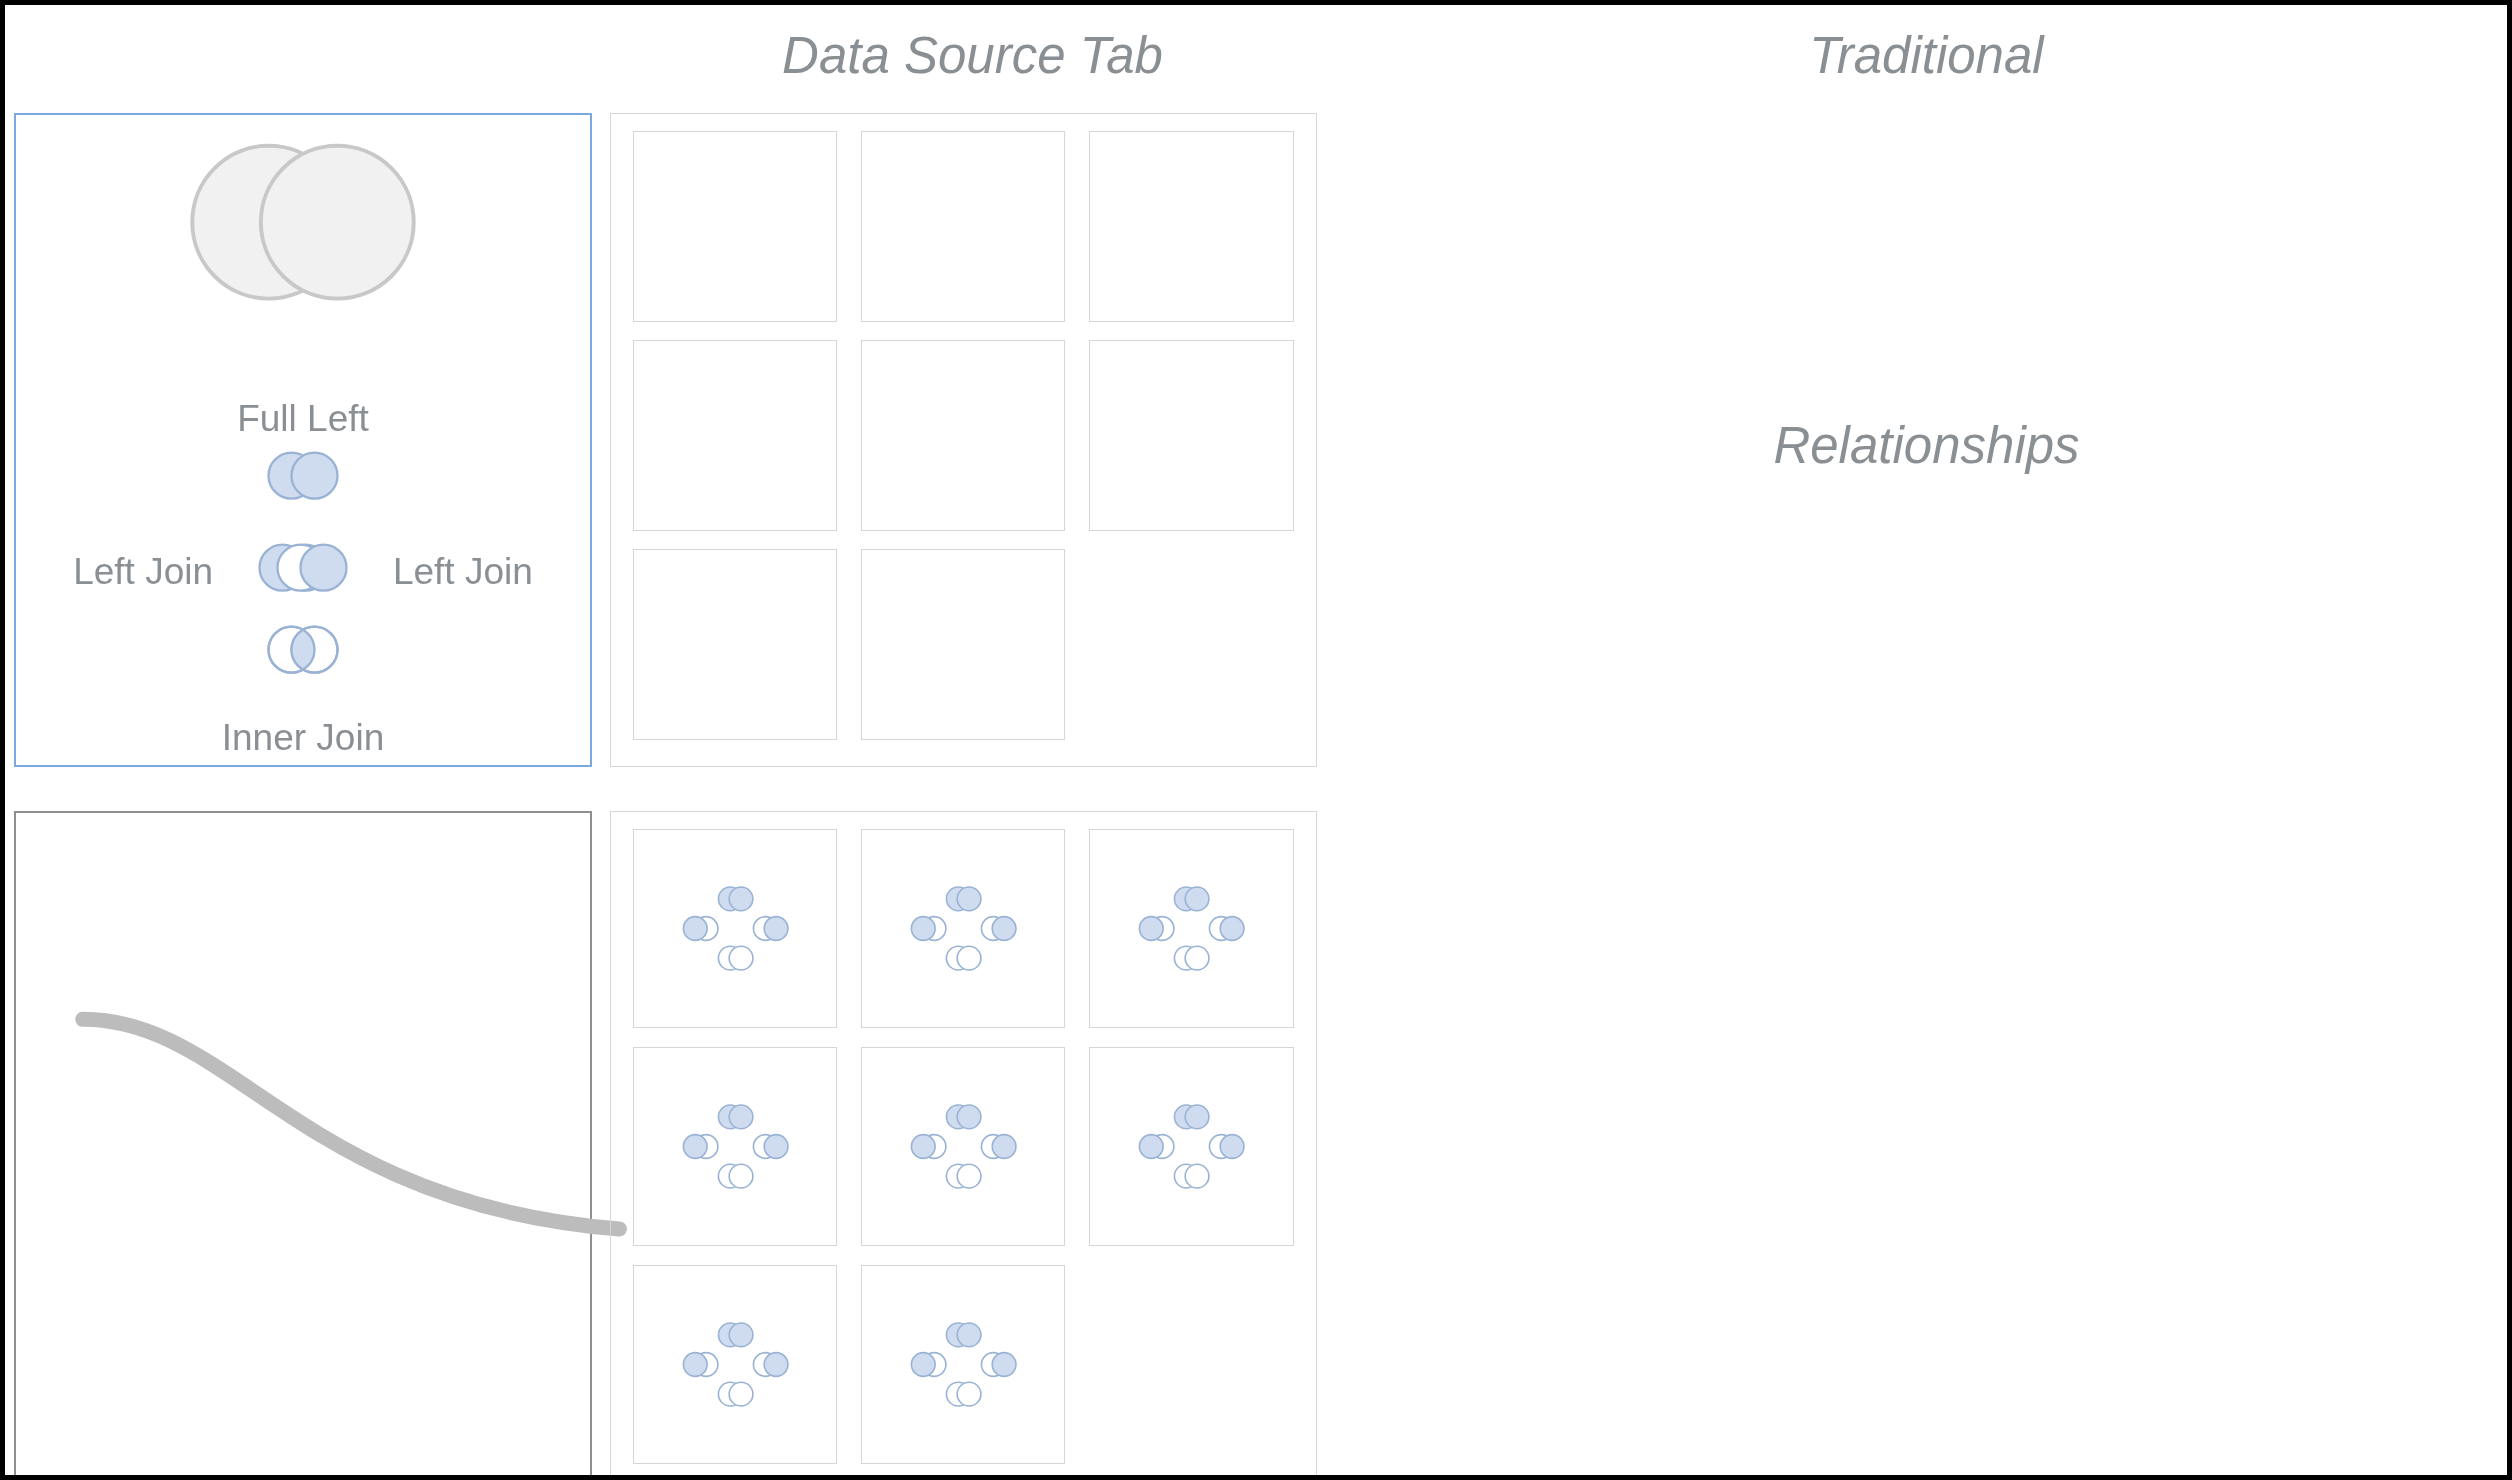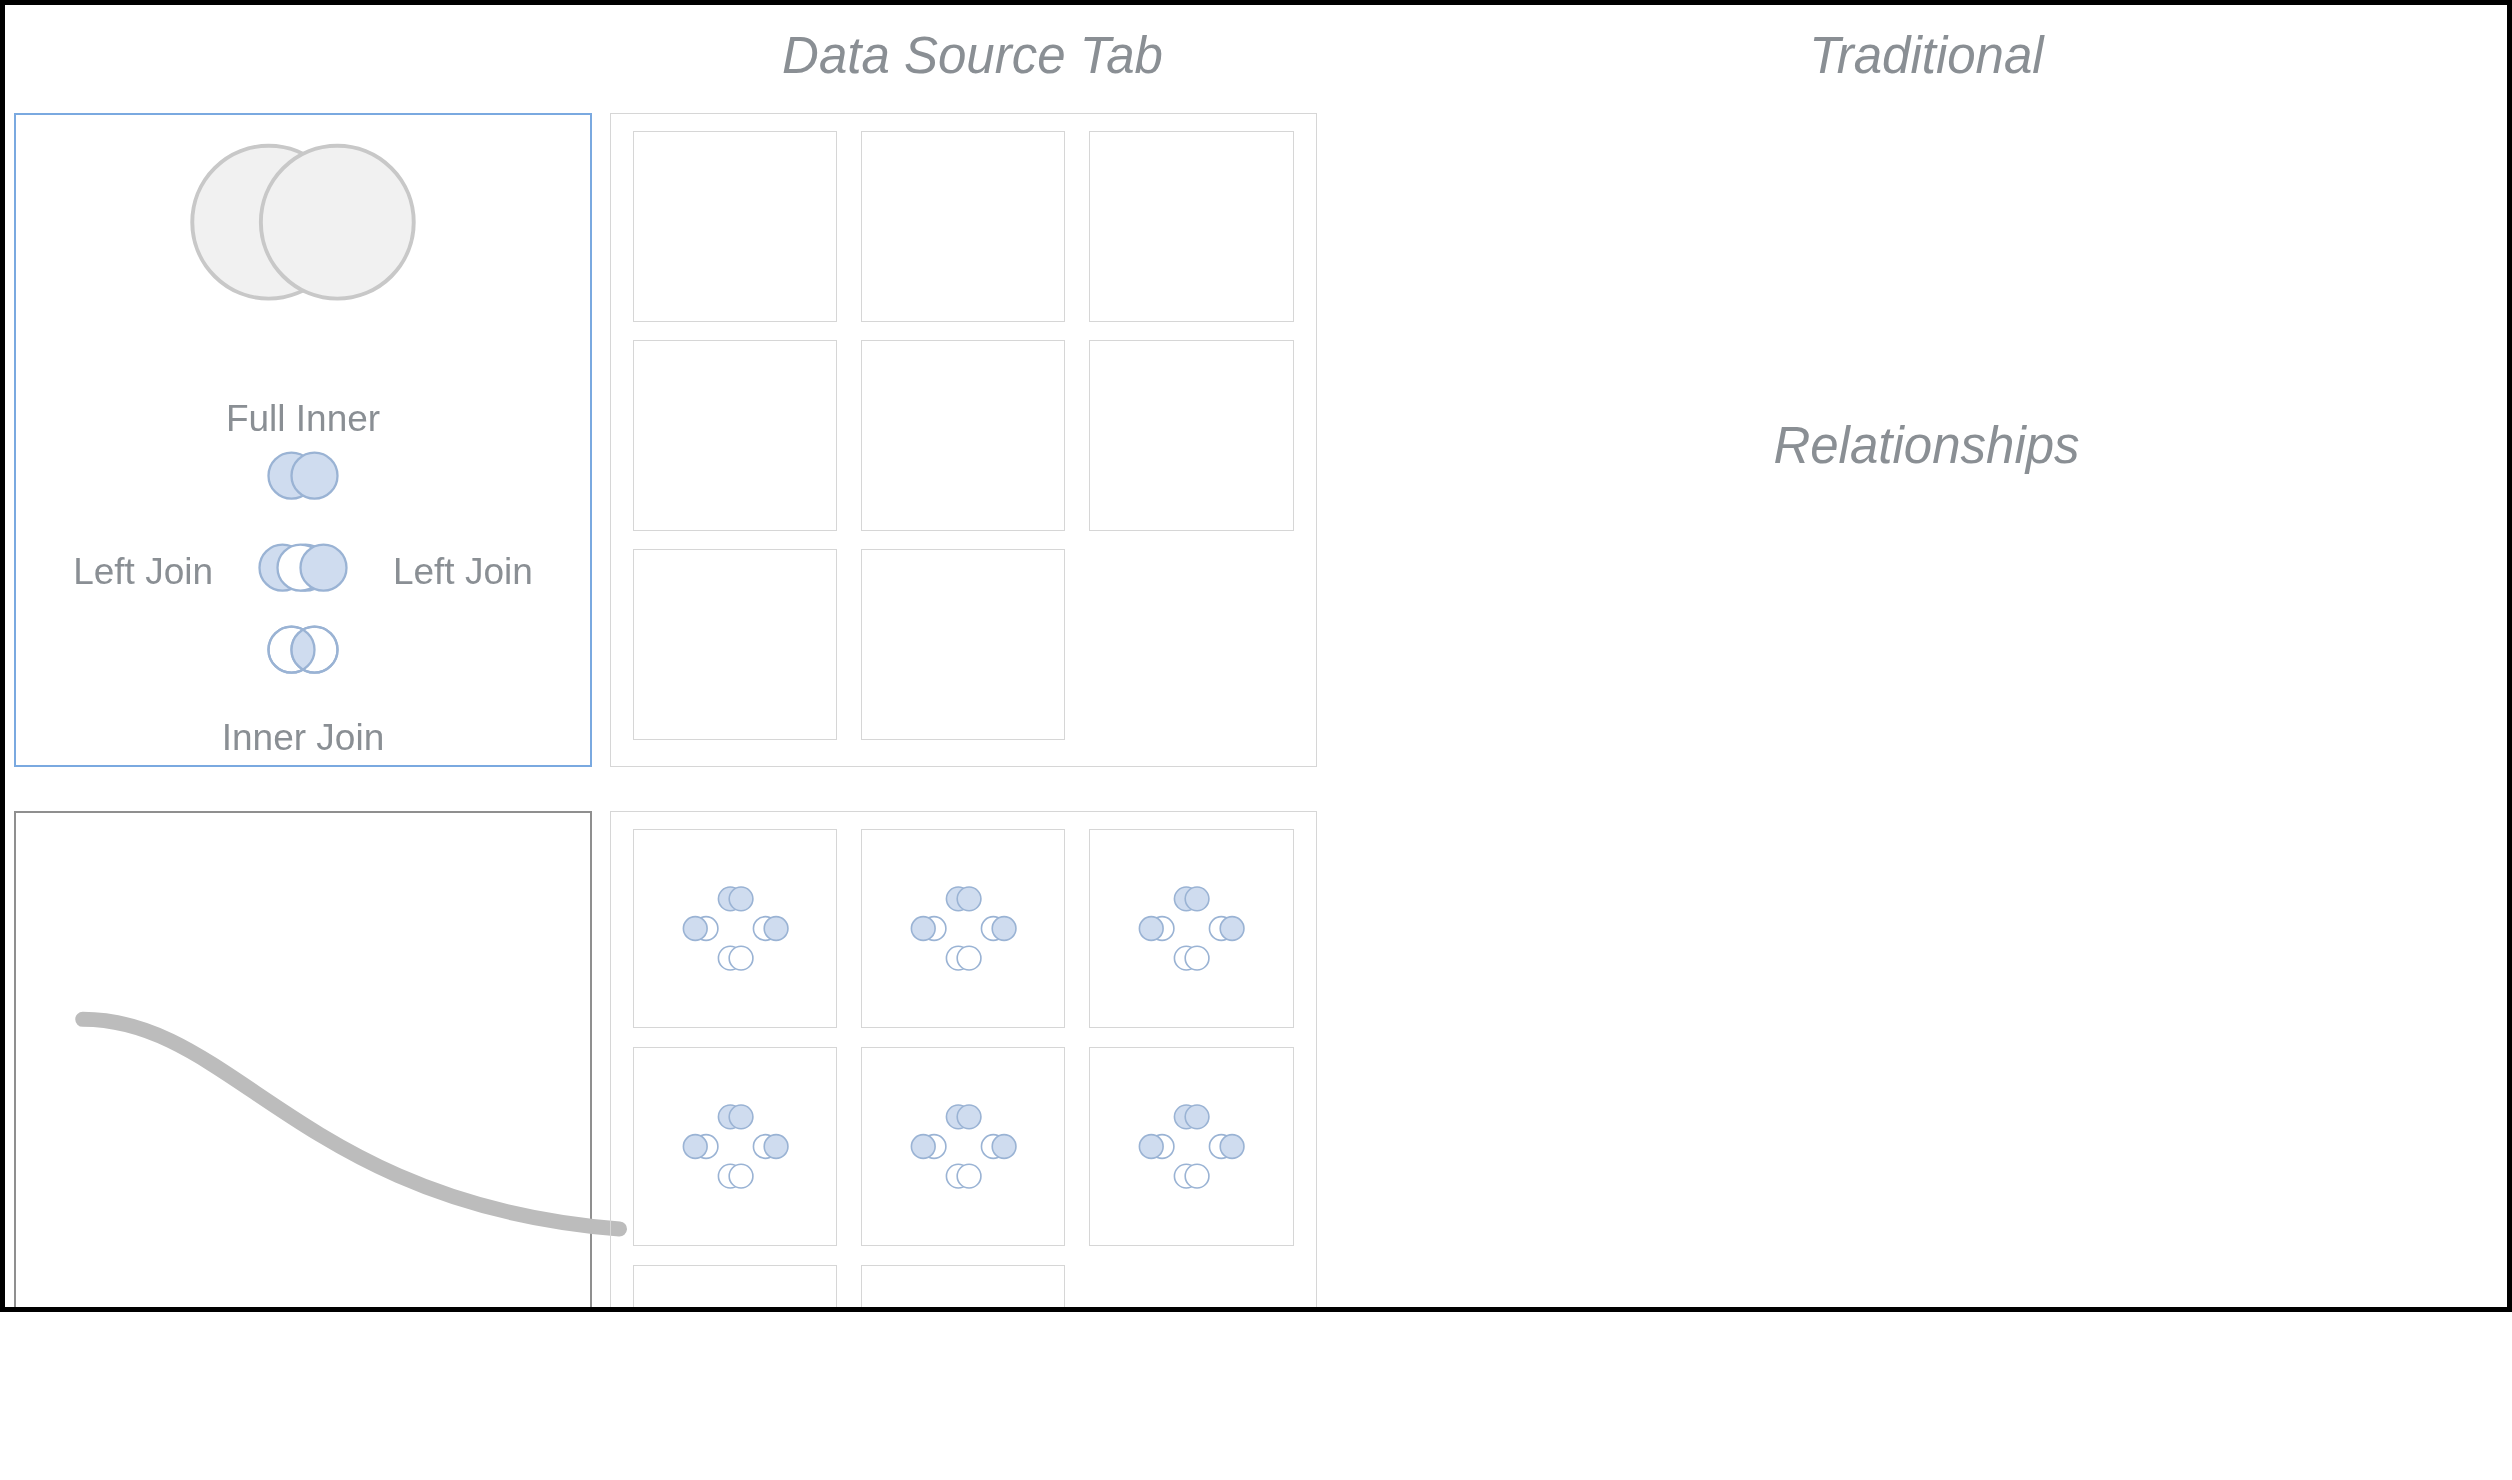--- a/index.html
+++ b/index.html
@@ -4,21 +4,21 @@
 <style>
   * { box-sizing: border-box; margin: 0; padding: 0; }
   html, body { width: 100%; height: 100%; }
   body {
     font-family: "Segoe UI", "Helvetica Neue", Arial, sans-serif;
     background: #fff;
     color: #8a8f94;
   }
   .frame {
     width: 2512px;
-    height: 1312px;
+    height: 1480px;
     border: 5.5px solid #000;
     background: #fff;
     position: relative;
     overflow: hidden;
   }
   .grid {
     display: grid;
     grid-template-columns: 596px 743px 1165px;
     grid-template-rows: 101px 679px 697px;
     width: 100%;
@@ -111,21 +111,21 @@
 
 
     <div class="cell">
       <div class="ds-box blue">
 
         <svg viewBox="0 0 300 180" style="position:absolute;left:50%;top:18.3px;transform:translateX(-50%);width:294px;height:auto;">
           <circle cx="115" cy="90" r="78" fill="#f1f1f1" stroke="#c8c8c8" stroke-width="4"></circle>
           <circle cx="185" cy="90" r="78" fill="#f1f1f1" stroke="#c8c8c8" stroke-width="4"></circle>
         </svg>
 
-        <span class="jlabel" style="left:50%;top:283px;transform:translateX(-50%);">Full Inner</span>
+        <span class="jlabel" style="left:50%;top:283px;transform:translateX(-50%);">Full Left</span>
 
         <svg viewBox="0 0 120 80" style="position:absolute;left:50%;top:330px;transform:translateX(-50%);width:92px;">
           <circle cx="45" cy="40" r="30" fill="#cfdcef" stroke="#9ab3d4" stroke-width="3"></circle>
           <circle cx="75" cy="40" r="30" fill="#cfdcef" stroke="#9ab3d4" stroke-width="3"></circle>
         </svg>
 
         <span class="jlabel" style="left:57px;top:436px;">Left Join</span>
         <span class="jlabel" style="right:57px;top:436px;">Left Join</span>
 
         <svg viewBox="0 0 120 80" style="position:absolute;left:232px;top:422px;width:92px;">

